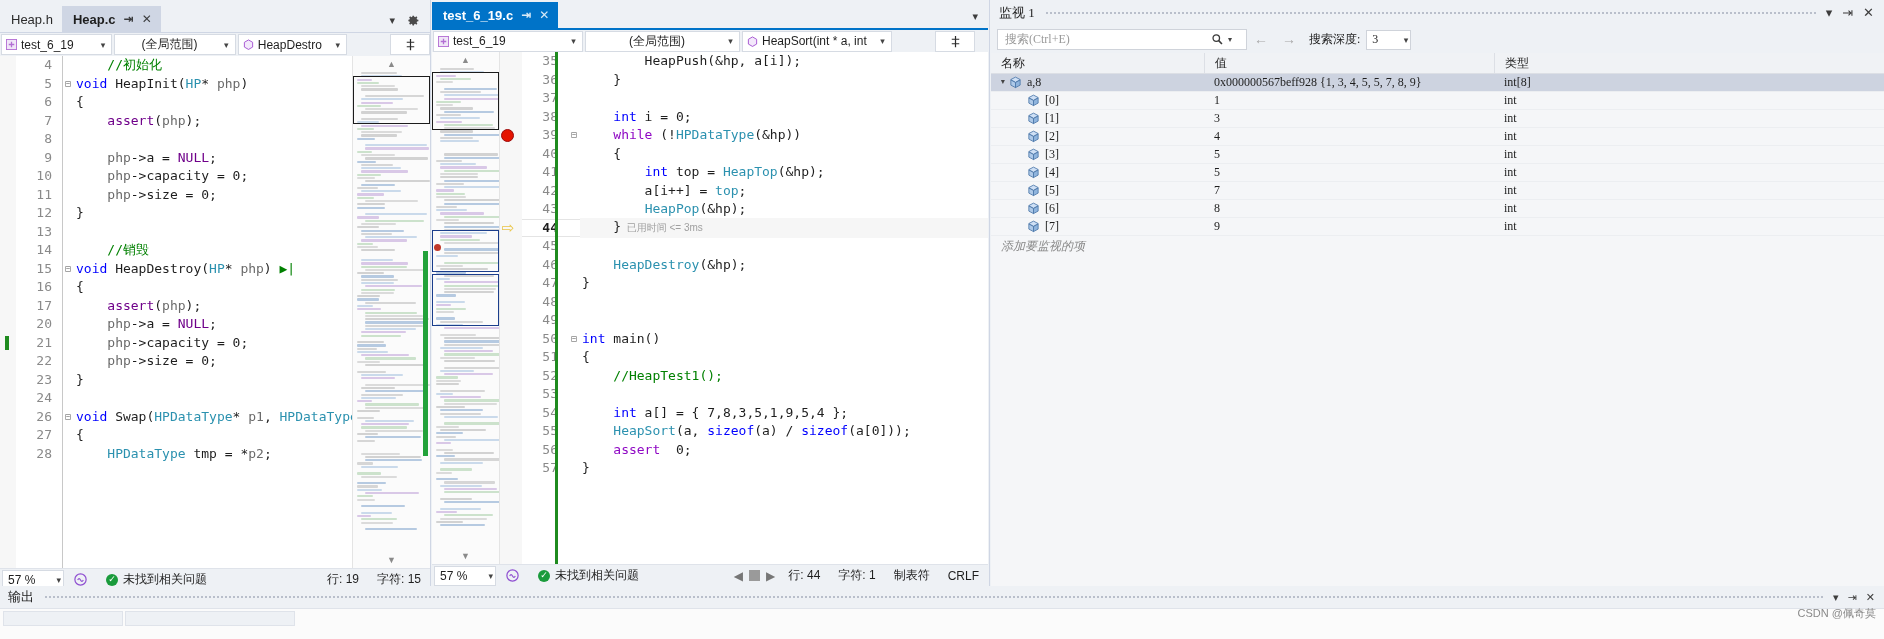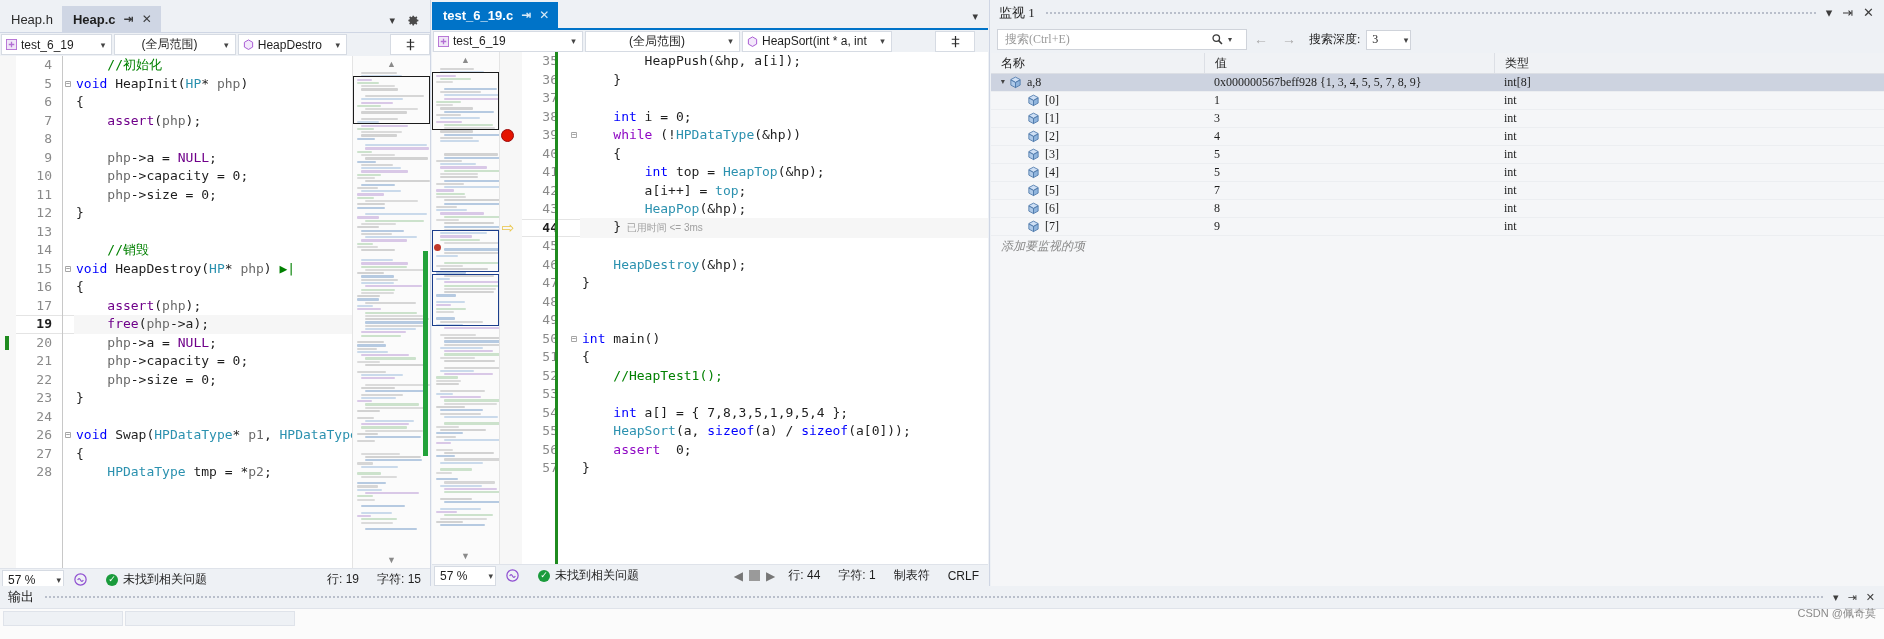--- a/index.html
+++ b/index.html
@@ -303,21 +303,20 @@
           <div class="codeline"><span class="lnum">8</span><span class="fold"></span><span class="ctext"></span></div>
           <div class="codeline"><span class="lnum">9</span><span class="fold"></span><span class="ctext"><span class="plain">    </span><span class="var">php</span><span class="plain">-&gt;a = </span><span class="mac">NULL</span><span class="plain">;</span></span></div>
           <div class="codeline"><span class="lnum">10</span><span class="fold"></span><span class="ctext"><span class="plain">    </span><span class="var">php</span><span class="plain">-&gt;capacity = </span><span class="num">0</span><span class="plain">;</span></span></div>
           <div class="codeline"><span class="lnum">11</span><span class="fold"></span><span class="ctext"><span class="plain">    </span><span class="var">php</span><span class="plain">-&gt;size = </span><span class="num">0</span><span class="plain">;</span></span></div>
           <div class="codeline"><span class="lnum">12</span><span class="fold"></span><span class="ctext"><span class="plain">}</span></span></div>
           <div class="codeline"><span class="lnum">13</span><span class="fold"></span><span class="ctext"></span></div>
           <div class="codeline"><span class="lnum">14</span><span class="fold"></span><span class="ctext"><span class="plain">    </span><span class="cm">//销毁</span></span></div>
           <div class="codeline"><span class="lnum">15</span><span class="fold">⊟</span><span class="ctext"><span class="kw">void</span><span class="plain"> HeapDestroy(</span><span class="ty">HP</span><span class="plain">* </span><span class="var">php</span><span class="plain">) </span><span class="cm">▶|</span></span></div>
           <div class="codeline"><span class="lnum">16</span><span class="fold"></span><span class="ctext"><span class="plain">{</span></span></div>
           <div class="codeline"><span class="lnum">17</span><span class="fold"></span><span class="ctext"><span class="plain">    </span><span class="mac">assert</span><span class="plain">(</span><span class="var">php</span><span class="plain">);</span></span></div>
-          <div class="codeline curline"><span class="lnum cur">19</span><span class="fold"></span><span class="ctext"><span class="plain">    </span><span class="mac">free</span><span class="plain">(</span><span class="var">php</span><span class="plain">-&gt;a);</span></span></div>
           <div class="codeline"><span class="lnum">20</span><span class="fold"></span><span class="ctext"><span class="plain">    </span><span class="var">php</span><span class="plain">-&gt;a = </span><span class="mac">NULL</span><span class="plain">;</span></span></div>
           <div class="codeline"><span class="lnum">21</span><span class="fold"></span><span class="ctext"><span class="plain">    </span><span class="var">php</span><span class="plain">-&gt;capacity = </span><span class="num">0</span><span class="plain">;</span></span></div>
           <div class="codeline"><span class="lnum">22</span><span class="fold"></span><span class="ctext"><span class="plain">    </span><span class="var">php</span><span class="plain">-&gt;size = </span><span class="num">0</span><span class="plain">;</span></span></div>
           <div class="codeline"><span class="lnum">23</span><span class="fold"></span><span class="ctext"><span class="plain">}</span></span></div>
           <div class="codeline"><span class="lnum">24</span><span class="fold"></span><span class="ctext"></span></div>
           <div class="codeline"><span class="lnum">26</span><span class="fold">⊟</span><span class="ctext"><span class="kw">void</span><span class="plain"> Swap(</span><span class="ty">HPDataType</span><span class="plain">* </span><span class="var">p1</span><span class="plain">, </span><span class="ty">HPDataType</span></span></div>
           <div class="codeline"><span class="lnum">27</span><span class="fold"></span><span class="ctext"><span class="plain">{</span></span></div>
           <div class="codeline"><span class="lnum">28</span><span class="fold"></span><span class="ctext"><span class="plain">    </span><span class="ty">HPDataType</span><span class="plain"> tmp = *</span><span class="var">p2</span><span class="plain">;</span></span></div>
         </div>
     <div class="chg-green" style="top: 279.5px; height: 14.5px;"></div>

